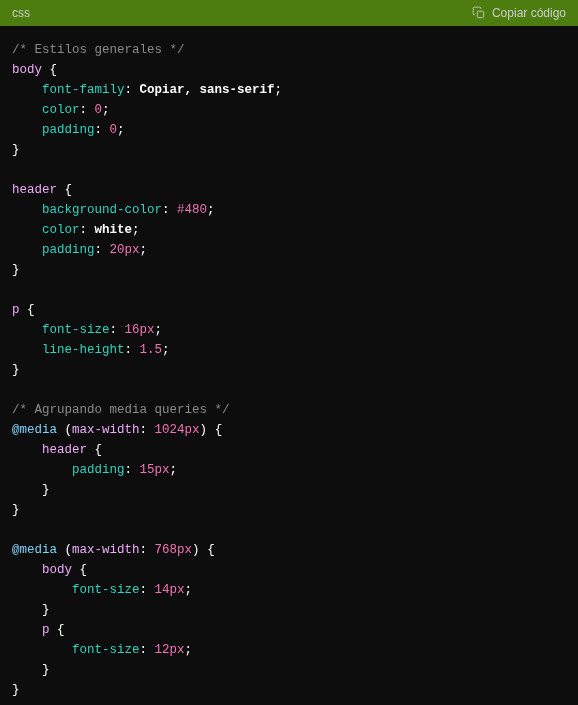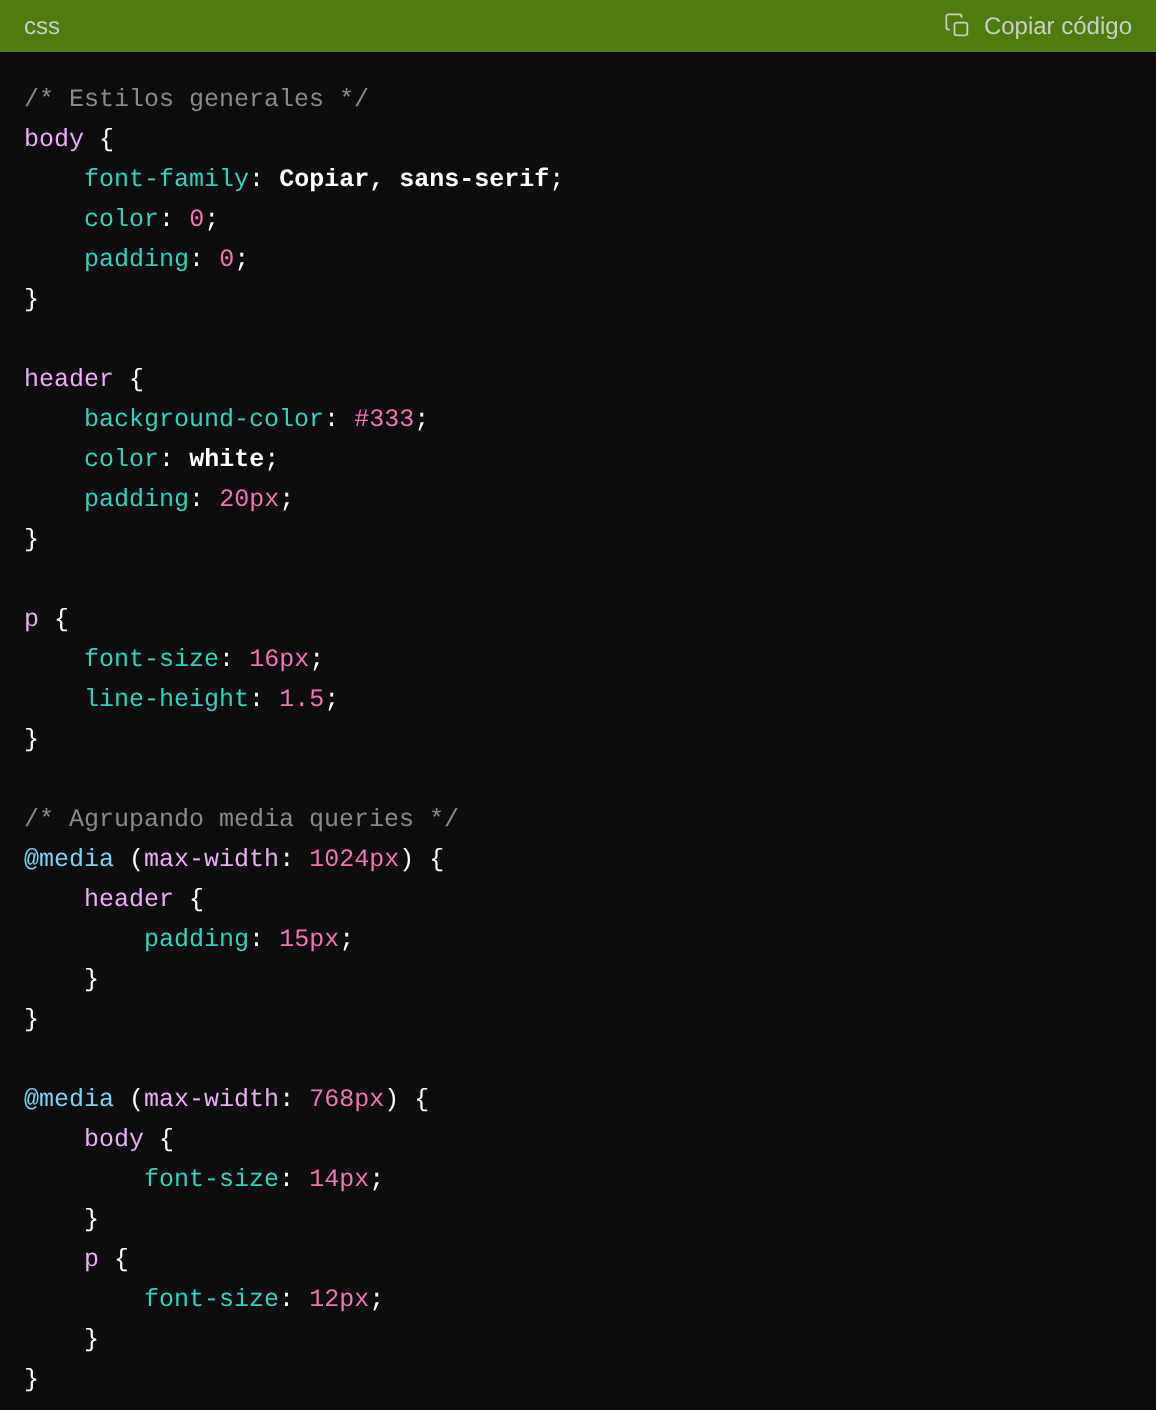--- a/index.html
+++ b/index.html
@@ -73,21 +73,21 @@
 </div>
 
 <div class="code-area"><span class="comment">/* Estilos generales */</span>
 <span class="selector">body</span><span class="punct"> {</span>
     <span class="prop">font-family</span><span class="punct">:</span> <span class="val-str">Copiar, sans-serif</span><span class="punct">;</span>
     <span class="prop">color</span><span class="punct">:</span> <span class="val-num">0</span><span class="punct">;</span>
     <span class="prop">padding</span><span class="punct">:</span> <span class="val-num">0</span><span class="punct">;</span>
 <span class="punct">}</span>
 
 <span class="selector">header</span><span class="punct"> {</span>
-    <span class="prop">background-color</span><span class="punct">:</span> <span class="val-num">#333</span><span class="punct">;</span>
+    <span class="prop">background-color</span><span class="punct">:</span> <span class="val-num">#480</span><span class="punct">;</span>
     <span class="prop">color</span><span class="punct">:</span> <span class="val-str">white</span><span class="punct">;</span>
     <span class="prop">padding</span><span class="punct">:</span> <span class="val-num">20px</span><span class="punct">;</span>
 <span class="punct">}</span>
 
 <span class="selector">p</span><span class="punct"> {</span>
     <span class="prop">font-size</span><span class="punct">:</span> <span class="val-num">16px</span><span class="punct">;</span>
     <span class="prop">line-height</span><span class="punct">:</span> <span class="val-num">1.5</span><span class="punct">;</span>
 <span class="punct">}</span>
 
 <span class="comment">/* Agrupando media queries */</span>

